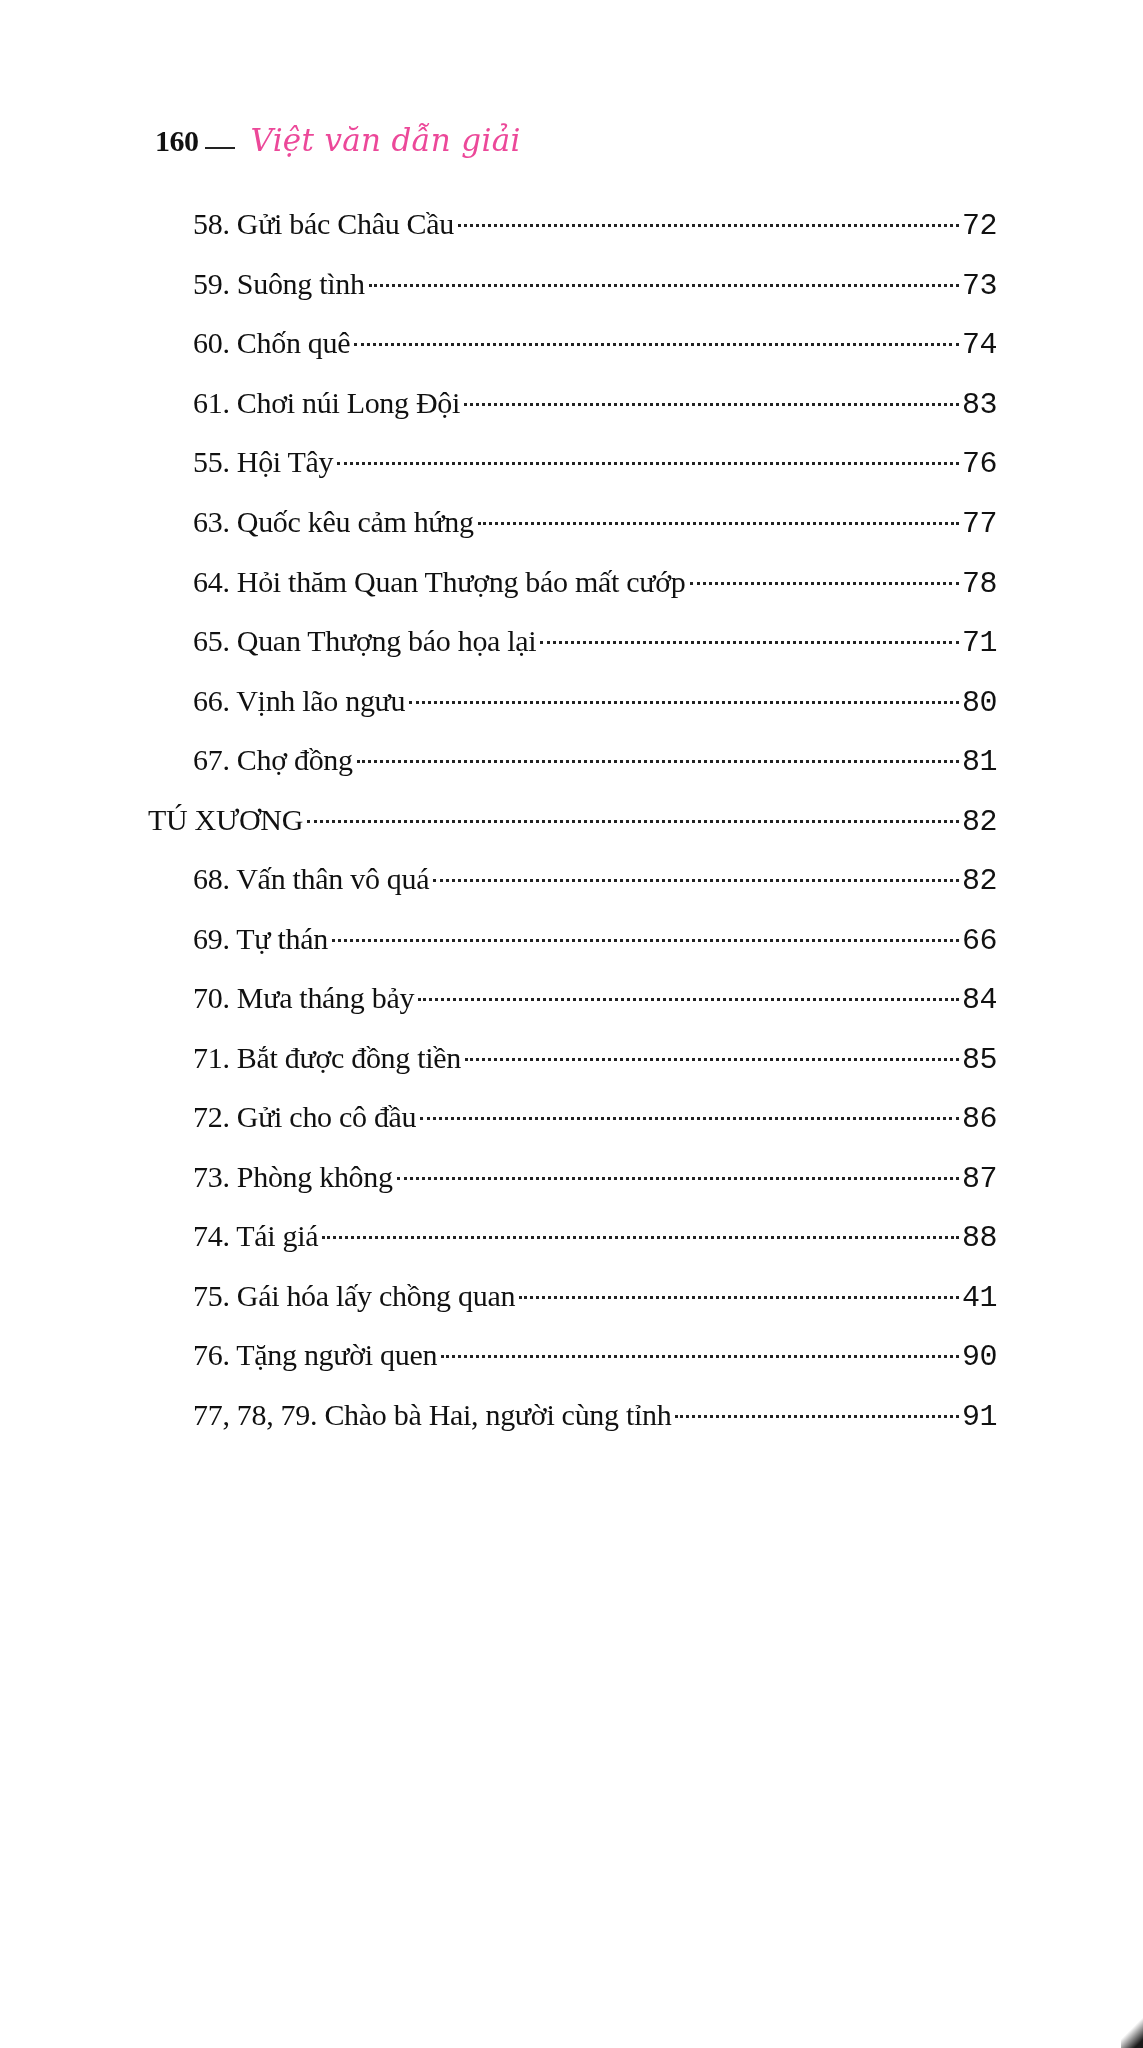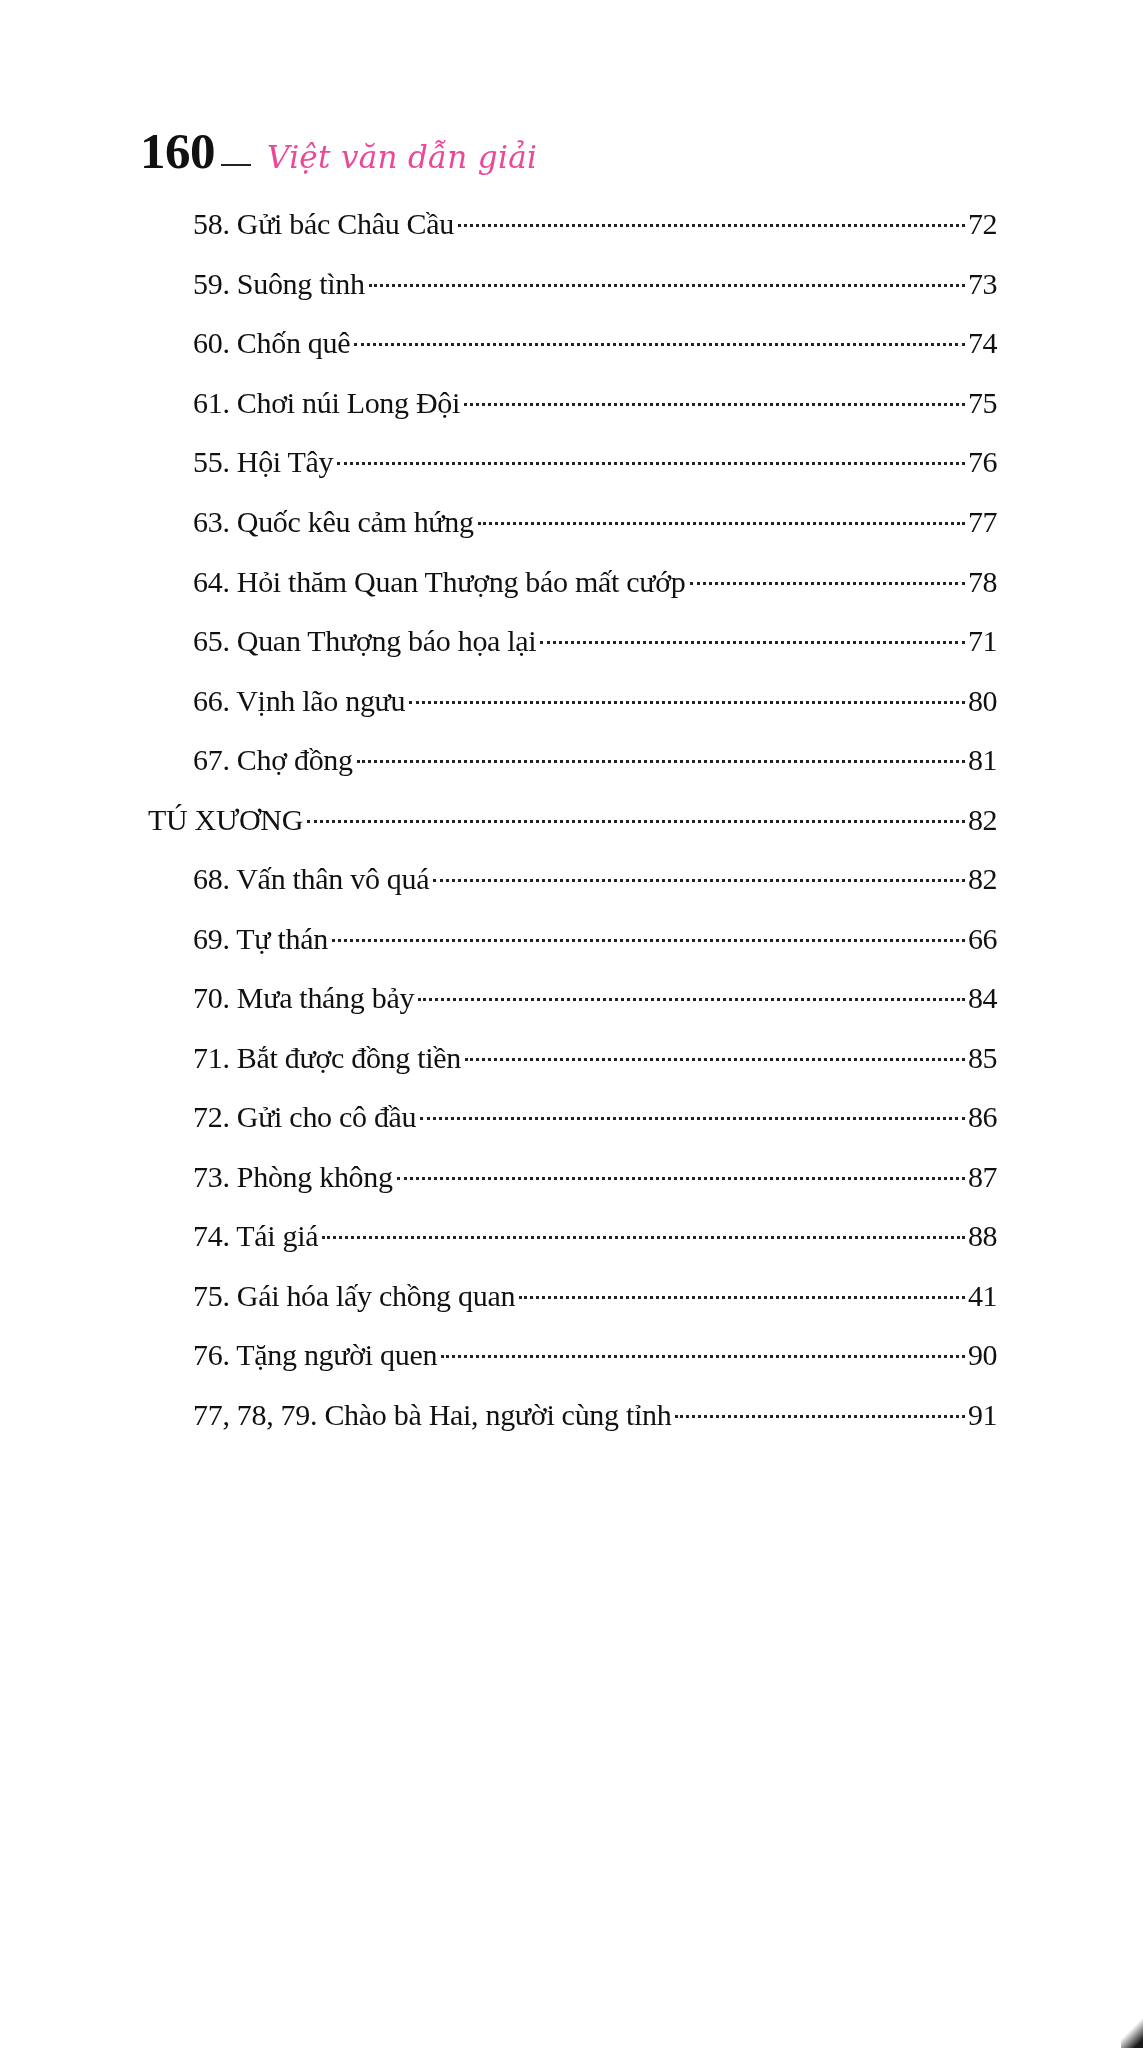--- a/index.html
+++ b/index.html
@@ -27,23 +27,24 @@
       left: 140px;
       top: 122px;
       height: 50px;
       display: flex;
       align-items: baseline;
       white-space: nowrap;
     }
     .page-number {
       font-family: "Liberation Serif", serif;
       font-weight: bold;
-      font-size: 51px;
+      font-size: 30px;
       letter-spacing: -0.5px;
       color: #111;
+      margin-left: 15px;
     }
     .header-dash {
       display: inline-block;
       width: 30px;
       height: 2px;
       background: #222;
       margin: 0 16px 0 6px;
       position: relative;
       top: -2px;
     }
@@ -81,21 +82,21 @@
       flex: 1 1 auto;
       margin: 0 3px 0 4px;
       border-bottom: 3px dotted #222;
       position: relative;
       top: -7px;
       height: 0;
       min-width: 20px;
     }
     .toc-page {
       flex: 0 0 auto;
-      font-family: Liberation Serif, serif;
+      font-family: Liberation Mono, monospace;
       text-align: right;
       letter-spacing: -0.5px;
     }
     .corner-shadow {
       position: absolute;
       right: 0;
       bottom: 0;
       width: 22px;
       height: 34px;
       background: linear-gradient(135deg, rgba(255,255,255,0) 45%, #1a1a1a 85%);
@@ -124,21 +125,21 @@
       <span class="toc-page">73</span>
     </div>
     <div class="toc-row entry" style="top:81px">
       <span class="toc-title">60. Chốn quê</span>
       <span class="toc-leader"></span>
       <span class="toc-page">74</span>
     </div>
     <div class="toc-row entry" style="top:141px">
       <span class="toc-title">61. Chơi núi Long Đội</span>
       <span class="toc-leader"></span>
-      <span class="toc-page">75</span>
+      <span class="toc-page">83</span>
     </div>
     <div class="toc-row entry" style="top:200px">
       <span class="toc-title">55. Hội Tây</span>
       <span class="toc-leader"></span>
       <span class="toc-page">76</span>
     </div>
     <div class="toc-row entry" style="top:260px">
       <span class="toc-title">63. Quốc kêu cảm hứng</span>
       <span class="toc-leader"></span>
       <span class="toc-page">77</span>

